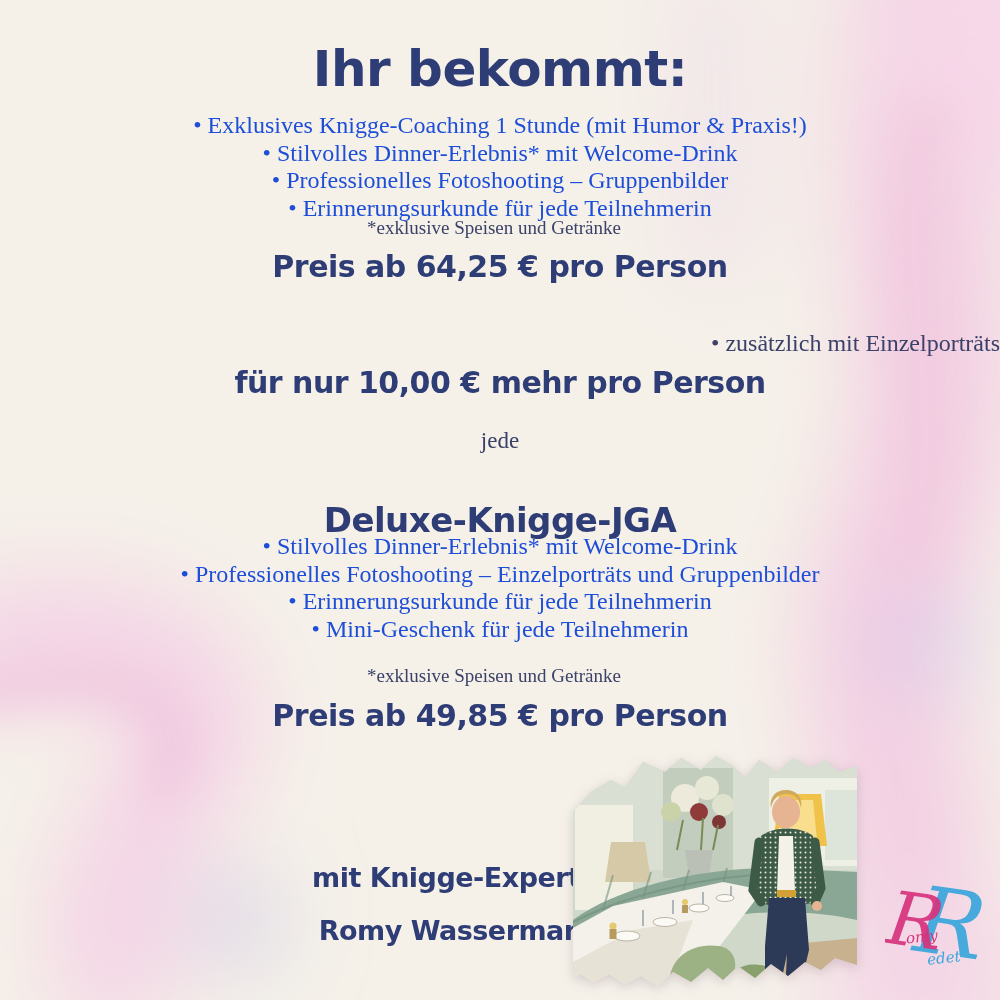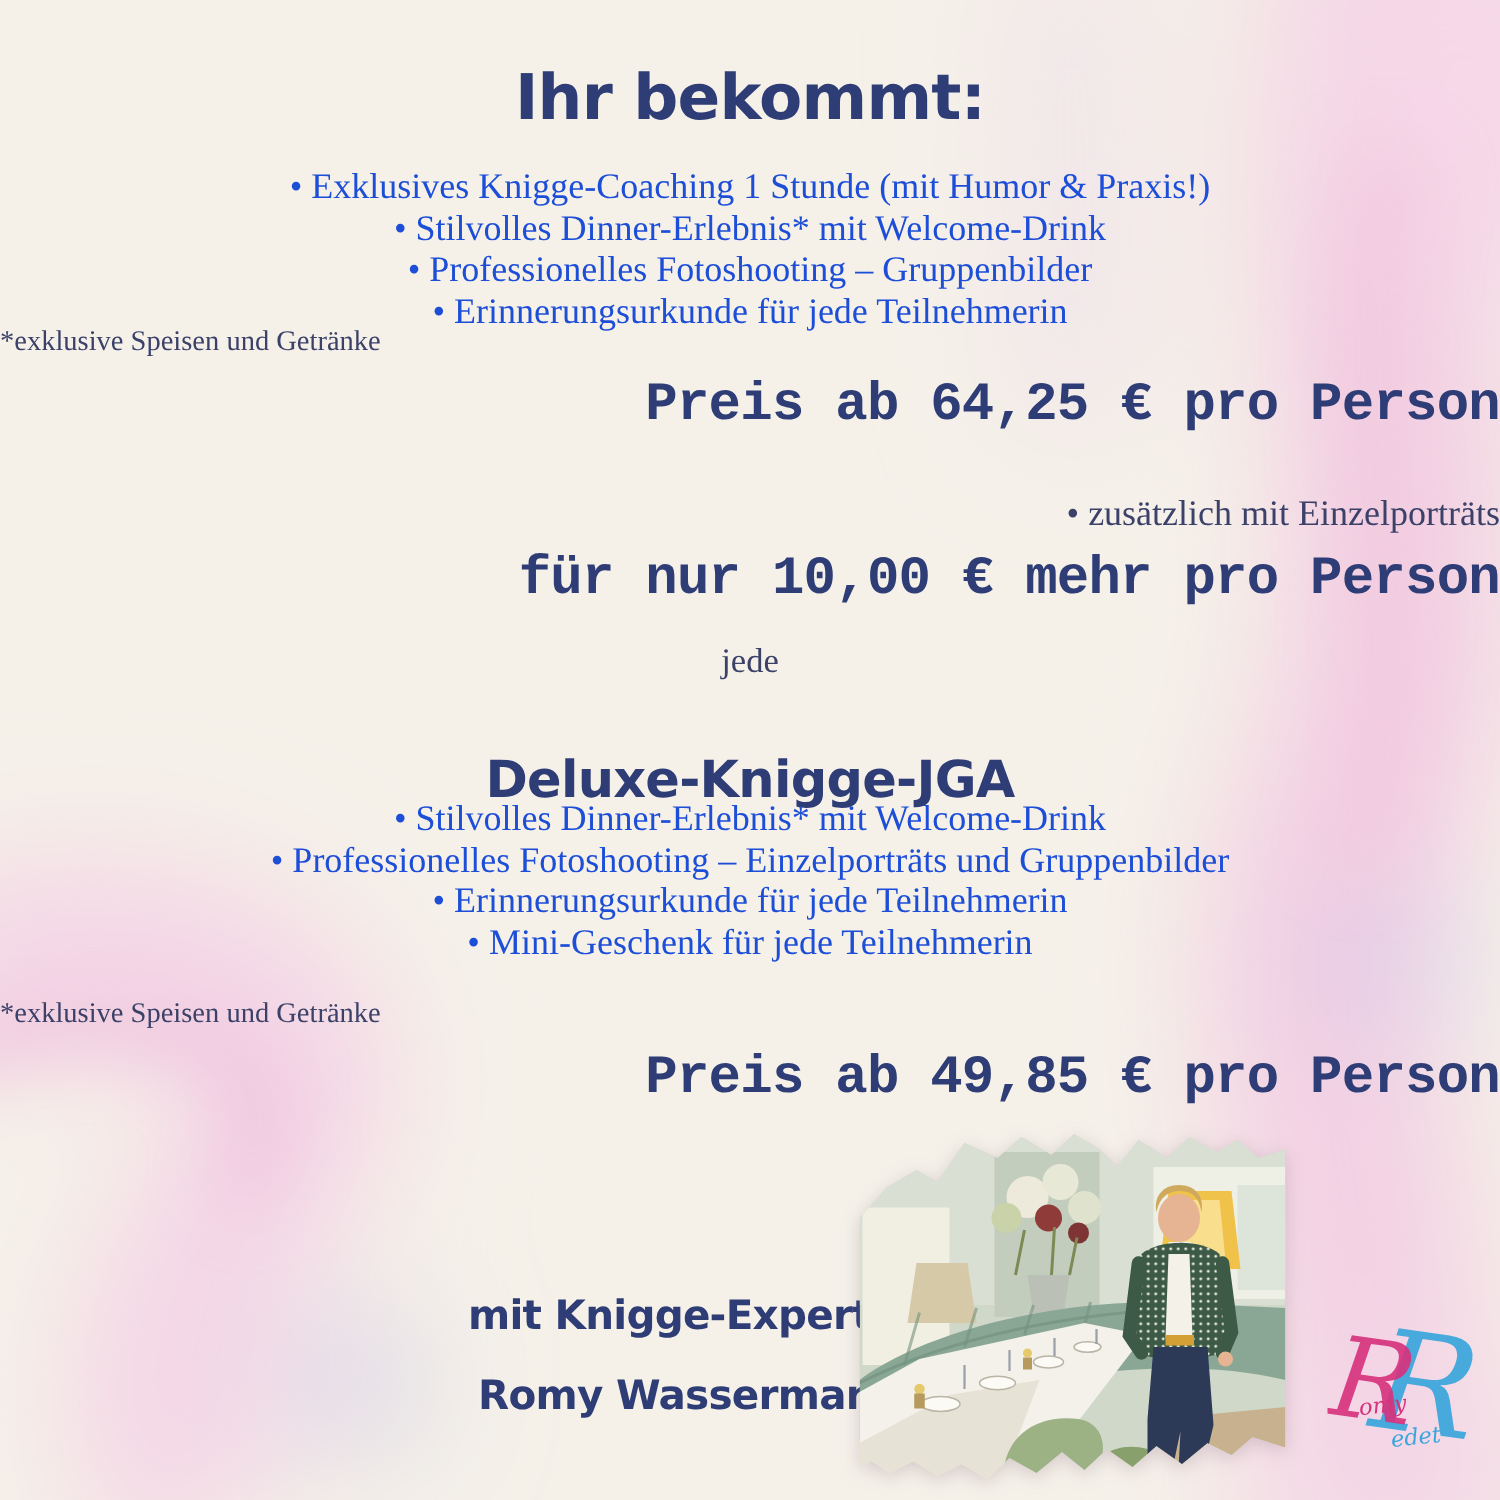--- a/index.html
+++ b/index.html
@@ -21,51 +21,51 @@
   .hand {
     font-family: "DejaVu Sans", sans-serif;
     font-weight: 700;
     color: #2e3d76;
     letter-spacing: -0.5px;
   }
 
   .page-title {
     position: absolute; left: 0; right: 0; top: 40px;
     text-align: center;
-    font-size: 42px;
+    font-size: 50px;
   }
 
   ul.feature-list {
     position: absolute; left: 0; right: 0;
     list-style: none;
     text-align: center;
   }
   ul.feature-list li {
     font-size: 24px;
     line-height: 27.5px;
     color: #1d4ed8;
   }
   ul.feature-list li::before { content: "• "; }
 
   .list-basic { top: 112px; }
   .list-deluxe { top: 533px; }
 
   .footnote {
     position: absolute; left: 0; right: 12px;
+    text-align: center;
     font-size: 19px;
     color: #3b4168;
   }
   .footnote-basic { top: 217px; }
   .footnote-deluxe { top: 665px; }
 
   .price-line {
     position: absolute; left: 0; right: 0;
-    text-align: right;
-    font-size: 36px;
-    font-family: Liberation Mono, monospace;
+    text-align: center;
+    font-size: 30px;
   }
   .price-basic { top: 249px; }
   .addon-price { top: 365px; }
   .price-deluxe { top: 698px; }
 
   .addon-item {
     position: absolute; left: 0; right: 0; top: 330px;
     text-align: right;
     font-size: 24px;
     color: #3b4168;

